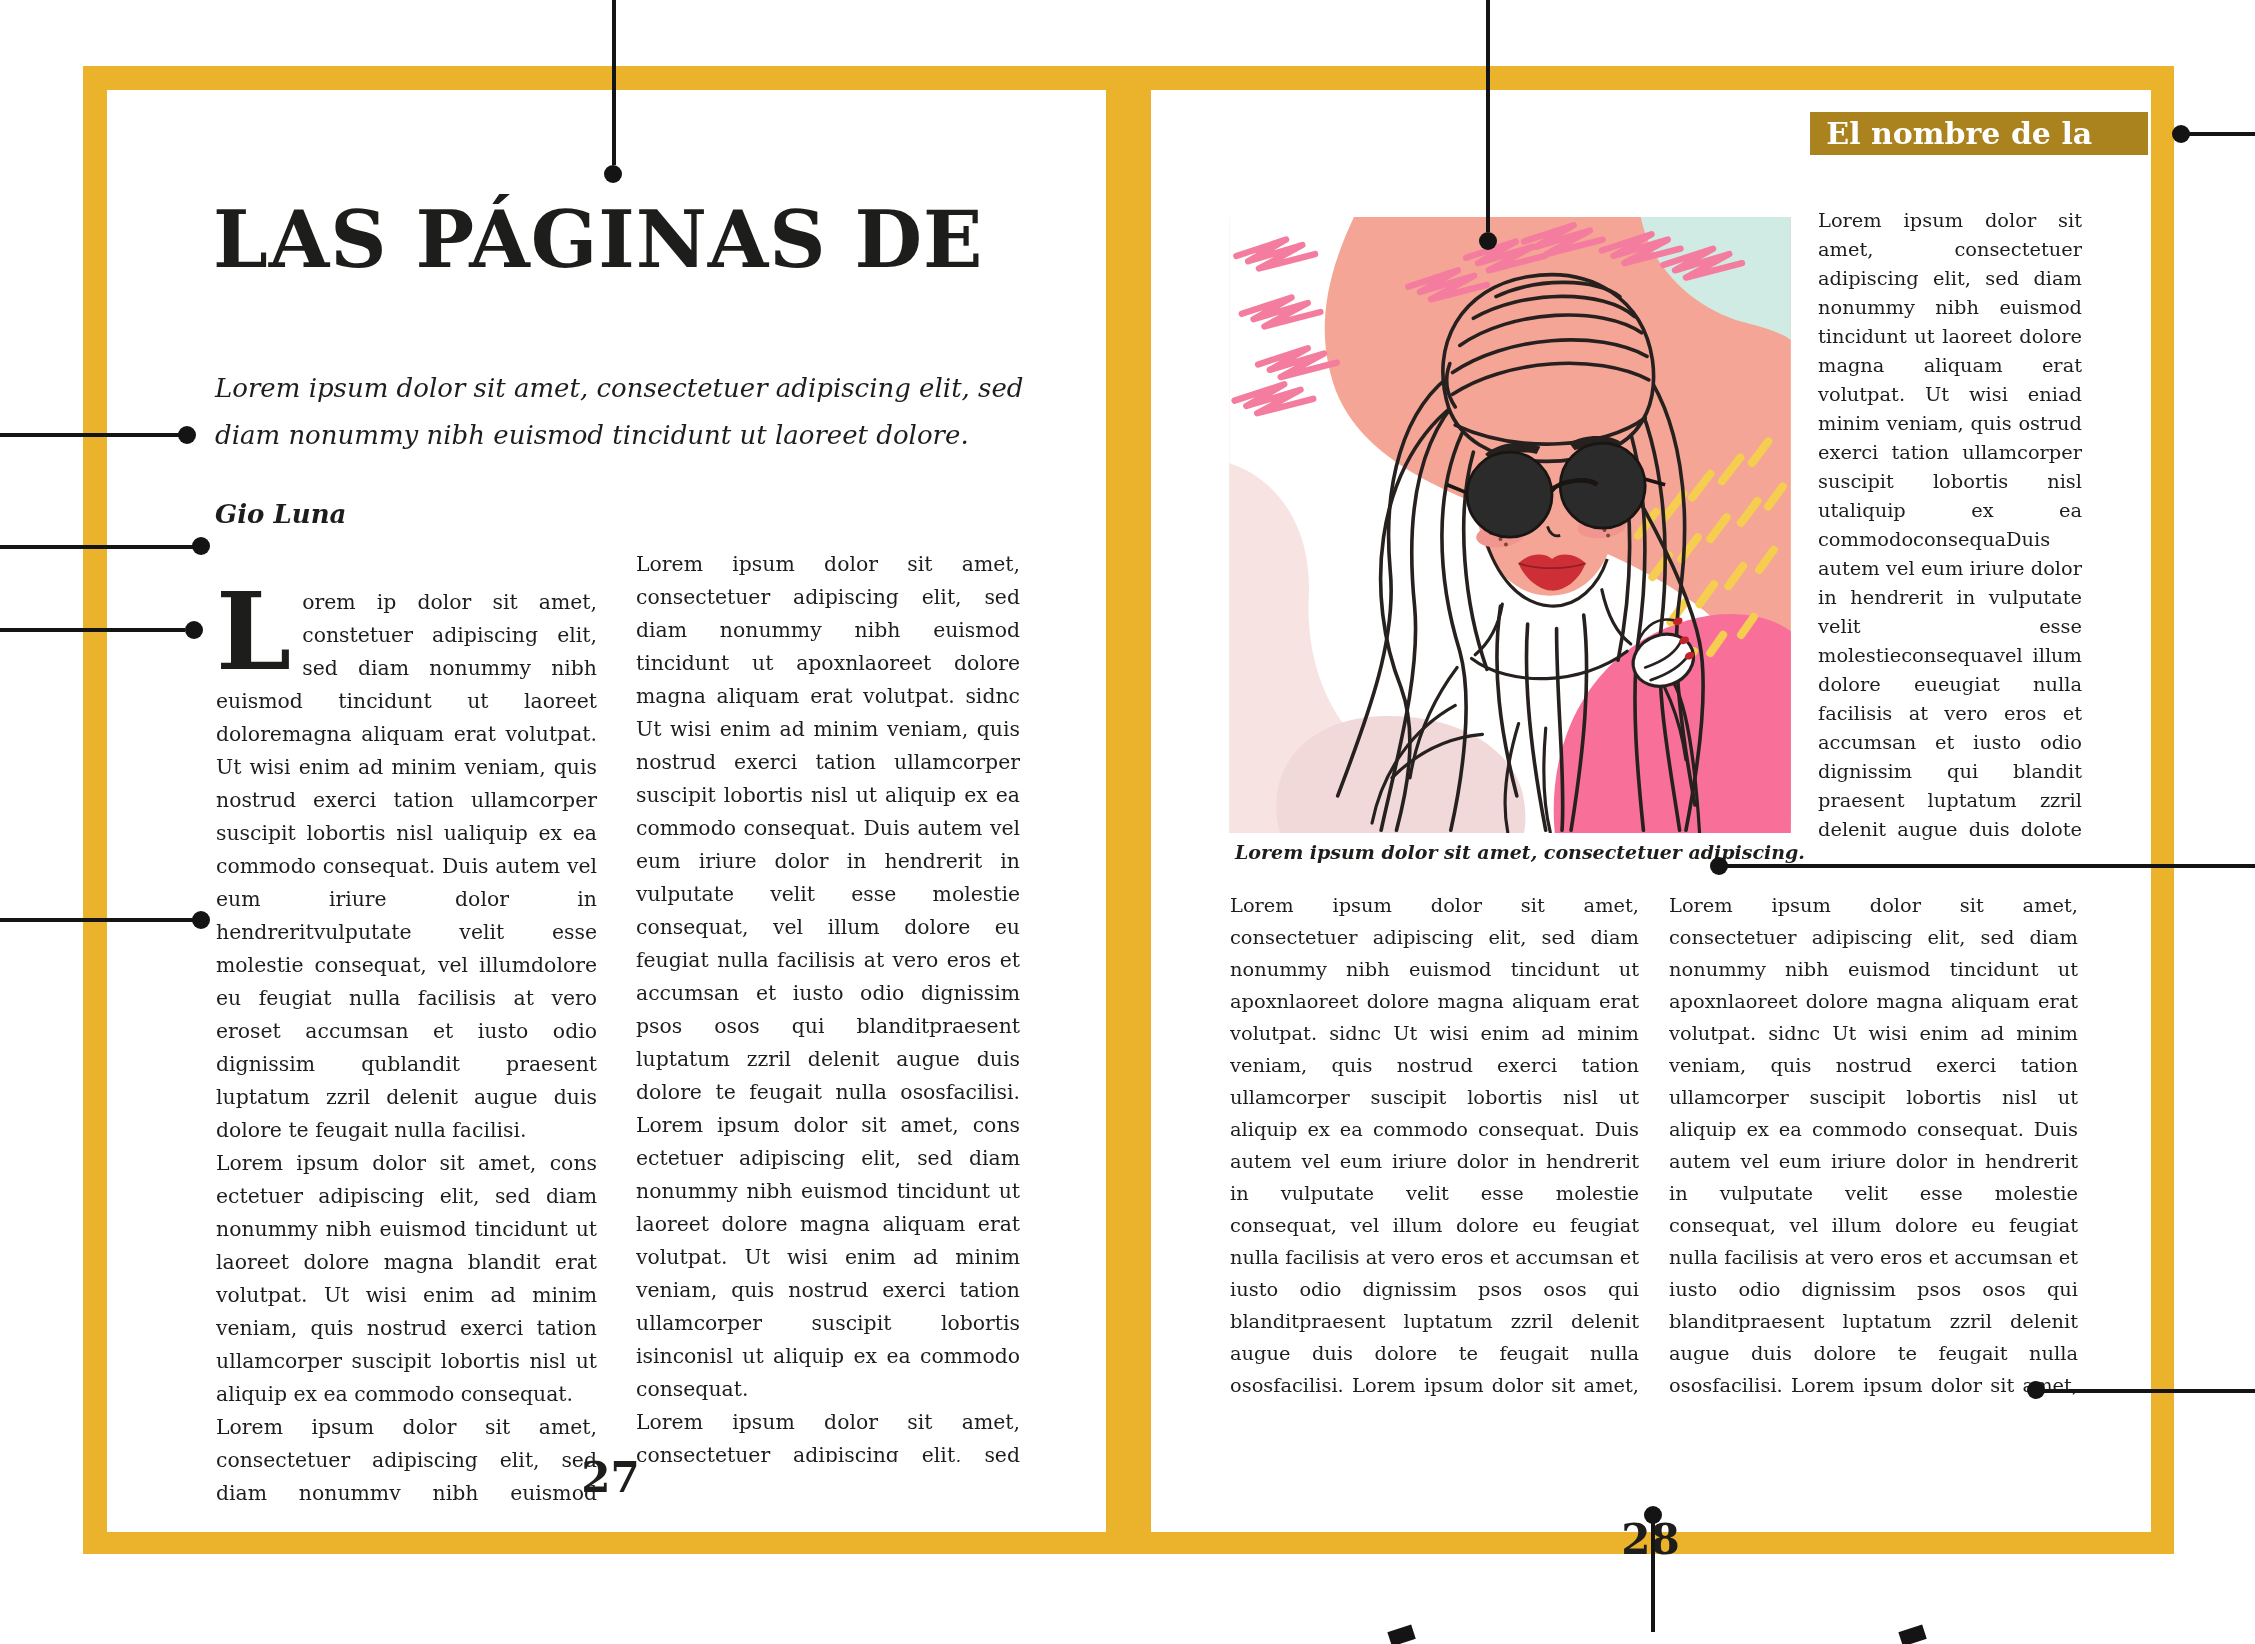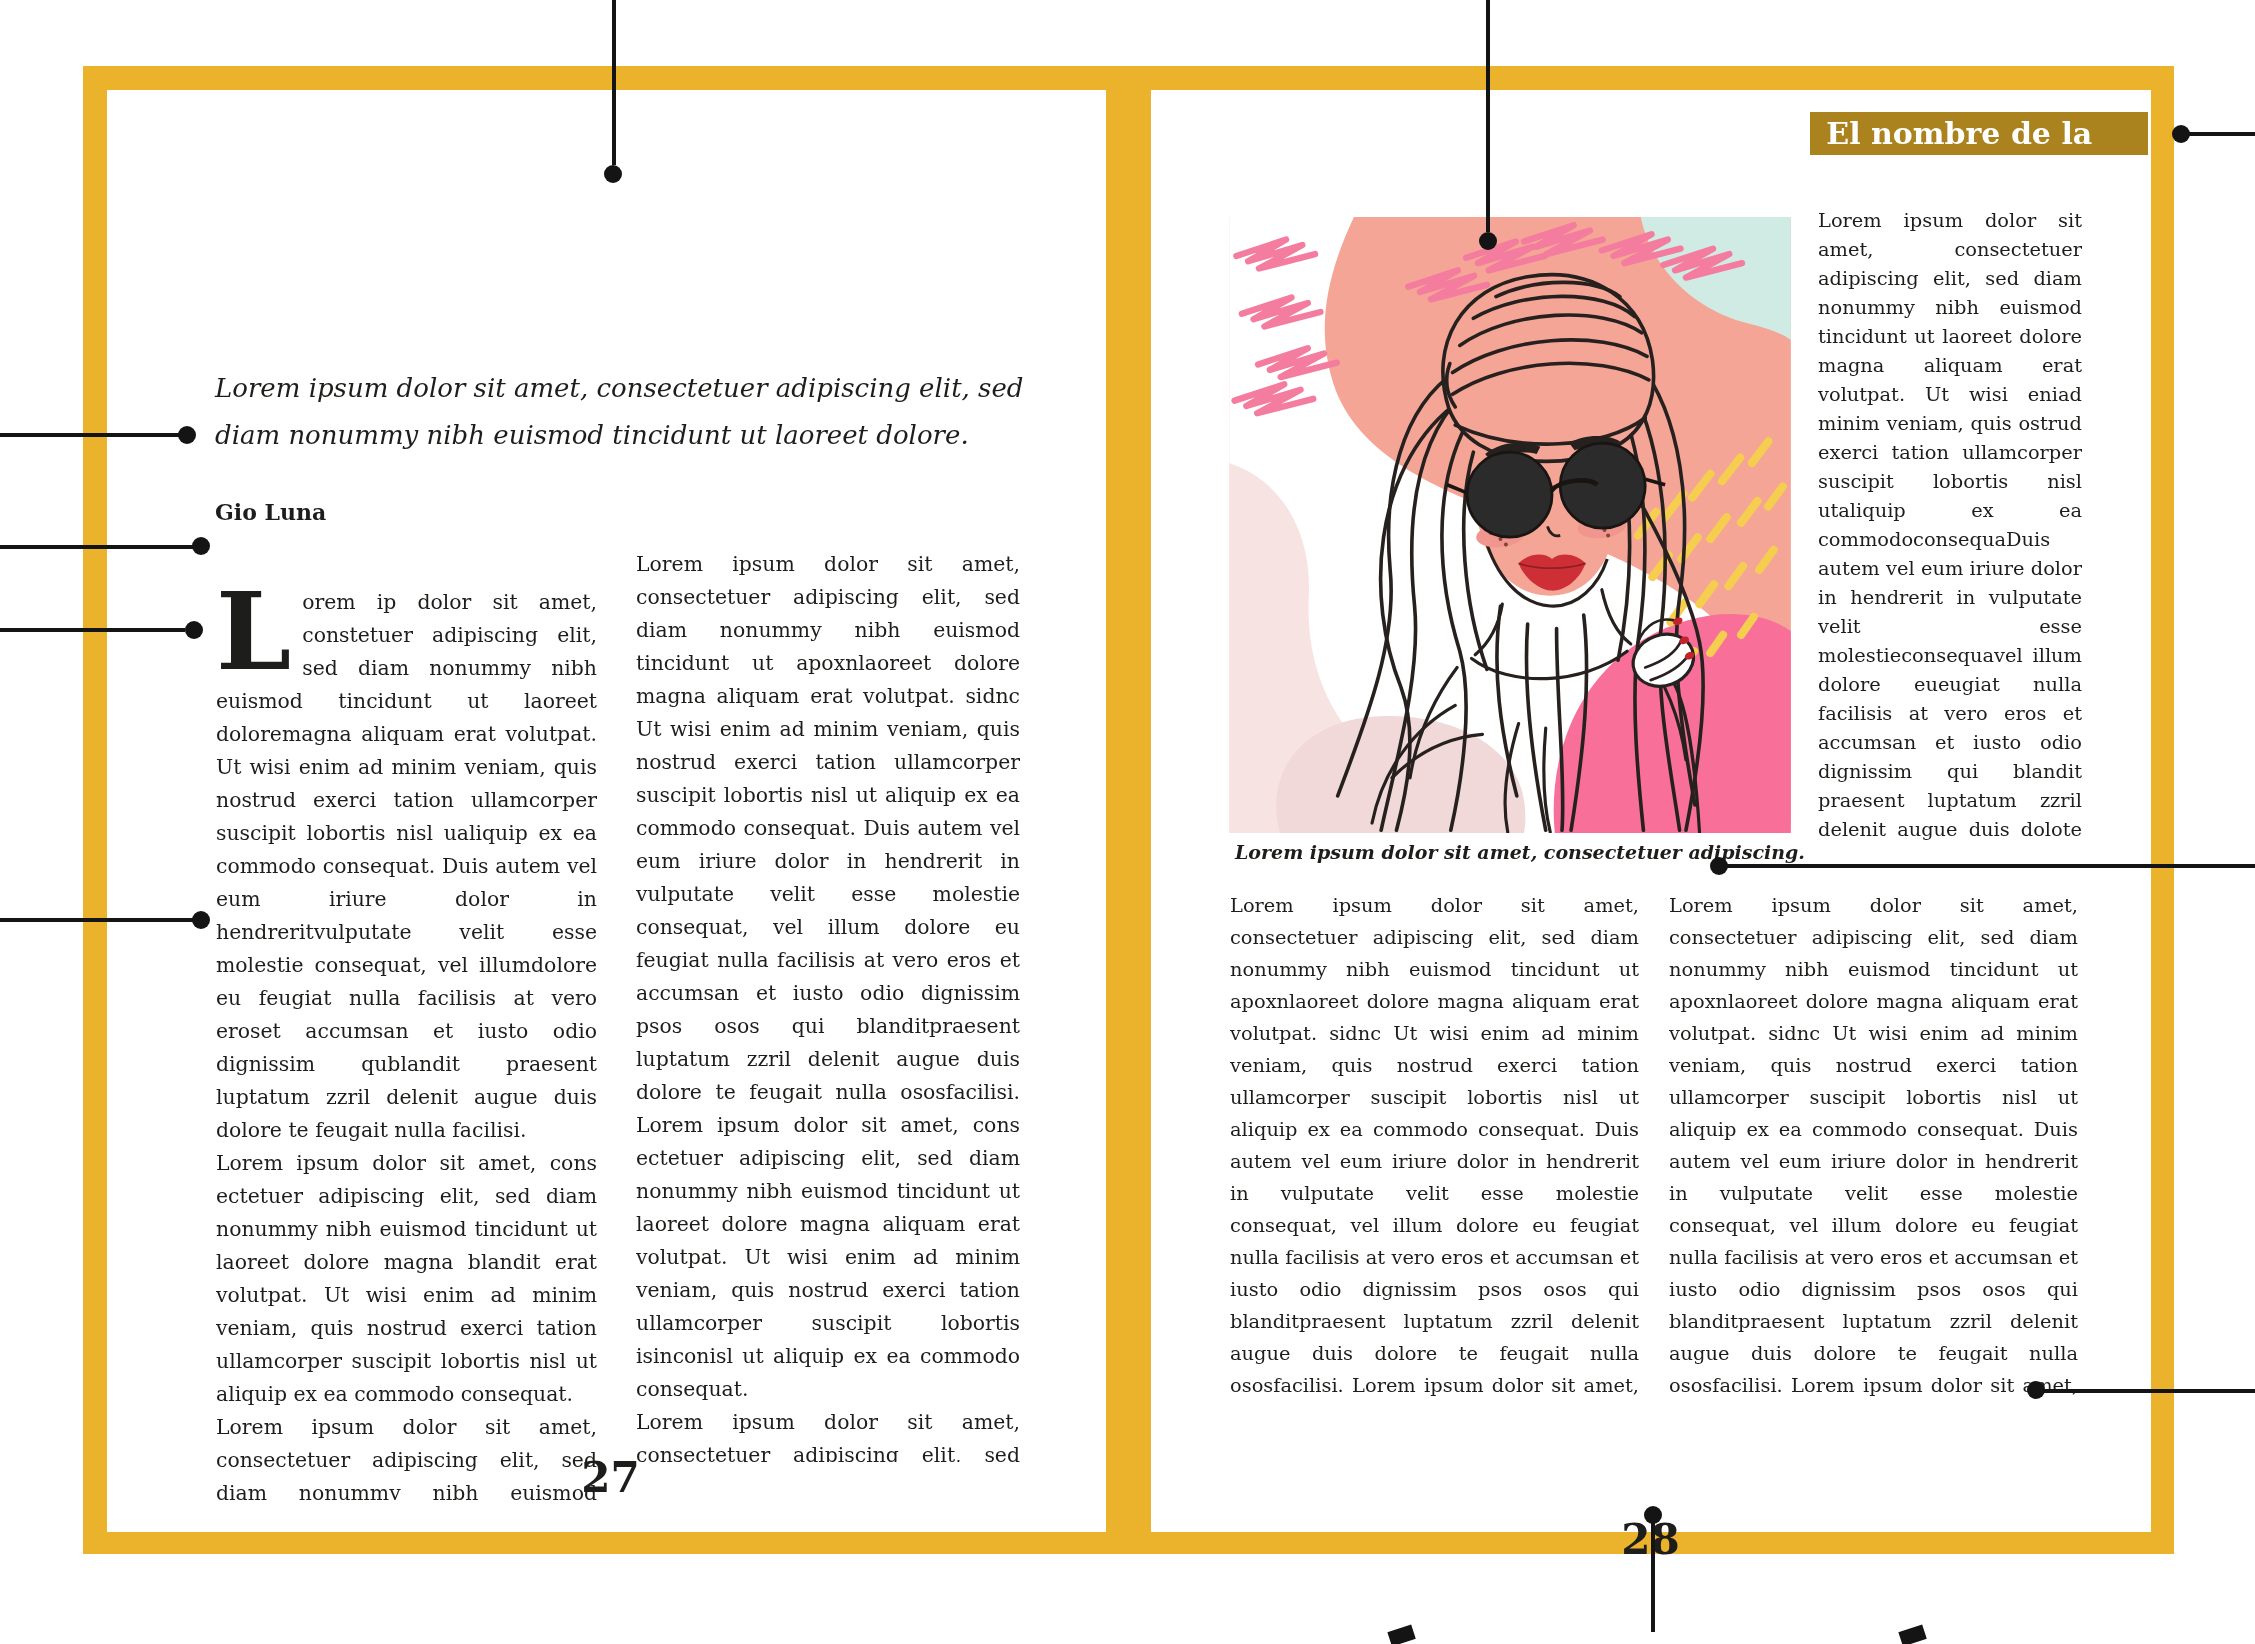--- a/index.html
+++ b/index.html
@@ -3,21 +3,21 @@
 <meta charset="utf-8">
 <style>
   html,body{margin:0;padding:0;background:#ffffff;}
   .canvas{position:relative;width:2255px;height:1645px;background:#ffffff;overflow:hidden;
           font-family:"DejaVu Serif",serif;color:#1D1D1B;}
   .frame{position:absolute;background:#EBB22C;}
   .abs{position:absolute;}
   .kicker{font-size:78px;font-weight:bold;letter-spacing:0.9px;line-height:1;}
   .title{font-size:101px;font-weight:bold;line-height:1;letter-spacing:0.9px;}
   .subtitle{font-style:italic;font-size:26px;line-height:47px;width:832px;}
-  .author{font-weight:bold;font-size:22px;}
+  .author{font-weight:bold;font-style:italic;font-size:26px;}
   .body-col{text-align:justify;overflow:hidden;}
   .body-col p{margin:0;}
   .col-left{font-size:20.4px;line-height:33px;}
   .col-right{font-size:19.4px;line-height:32px;}
   .col-side{font-size:19.4px;line-height:29px;}
   .dropcap{float:left;font-size:107px;line-height:78px;font-weight:bold;padding:7.2px 11px 0 0;}
   .pagenum{font-size:42px;font-weight:bold;text-align:center;width:63px;}
   .section-label{background:#AB831E;color:#ffffff;font-weight:bold;font-size:30px;
                  line-height:43px;height:43px;width:338px;padding-left:16.3px;box-sizing:border-box;}
   .caption{font-weight:bold;font-style:italic;font-size:19px;white-space:nowrap;}
@@ -31,20 +31,21 @@
 <body>
 
 <div class="canvas">
 
   <div class="frame" style="left:83px;top:66px;width:2091px;height:24.4px;"></div>
   <div class="frame" style="left:83px;top:1532px;width:2091px;height:22px;"></div>
   <div class="frame" style="left:83px;top:66px;width:24.4px;height:1487px;"></div>
   <div class="frame" style="left:2151px;top:66px;width:22.6px;height:1487px;"></div>
   <div class="frame" style="left:1106px;top:66px;width:45px;height:1487px;"></div>
 
+  <div class="abs kicker" style="left:213px;top:201px;">LAS PÁGINAS DE</div>
   <div class="abs subtitle" style="left:215px;top:365px;">Lorem ipsum dolor sit amet, consectetuer adipiscing elit, sed diam nonummy nibh euismod tincidunt ut laoreet dolore.</div>
   <div class="abs author" style="left:215px;top:499px;">Gio Luna</div>
 
   <div class="abs body-col col-left" style="left:216px;top:586px;width:381px;height:914px;">
     <p><span class="dropcap">L</span><span>orem ip dolor sit amet, constetuer adipiscing elit, sed diam nonummy nibh euismod tincidunt ut laoreet doloremagna aliquam erat volutpat. Ut wisi enim ad minim veniam, quis nostrud exerci tation ullamcorper suscipit lobortis nisl ualiquip ex ea commodo consequat. Duis autem vel eum iriure dolor in hendreritvulputate velit esse molestie consequat, vel illumdolore eu feugiat nulla facilisis at vero eroset accumsan et iusto odio dignissim qublandit praesent luptatum zzril delenit augue duis dolore te feugait nulla facilisi.</span></p>
     <p>Lorem ipsum dolor sit amet, cons ectetuer adipiscing elit, sed diam nonummy nibh euismod tincidunt ut laoreet dolore magna blandit erat volutpat. Ut wisi enim ad minim veniam, quis nostrud exerci tation ullamcorper suscipit lobortis nisl ut aliquip ex ea commodo consequat.</p>
     <p>Lorem ipsum dolor sit amet, consectetuer adipiscing elit, sed diam nonummy nibh euismod tincidunt ut laoreet</p>
   </div>
 
   <div class="abs body-col col-left" style="left:636px;top:548px;width:384px;height:914px;">

